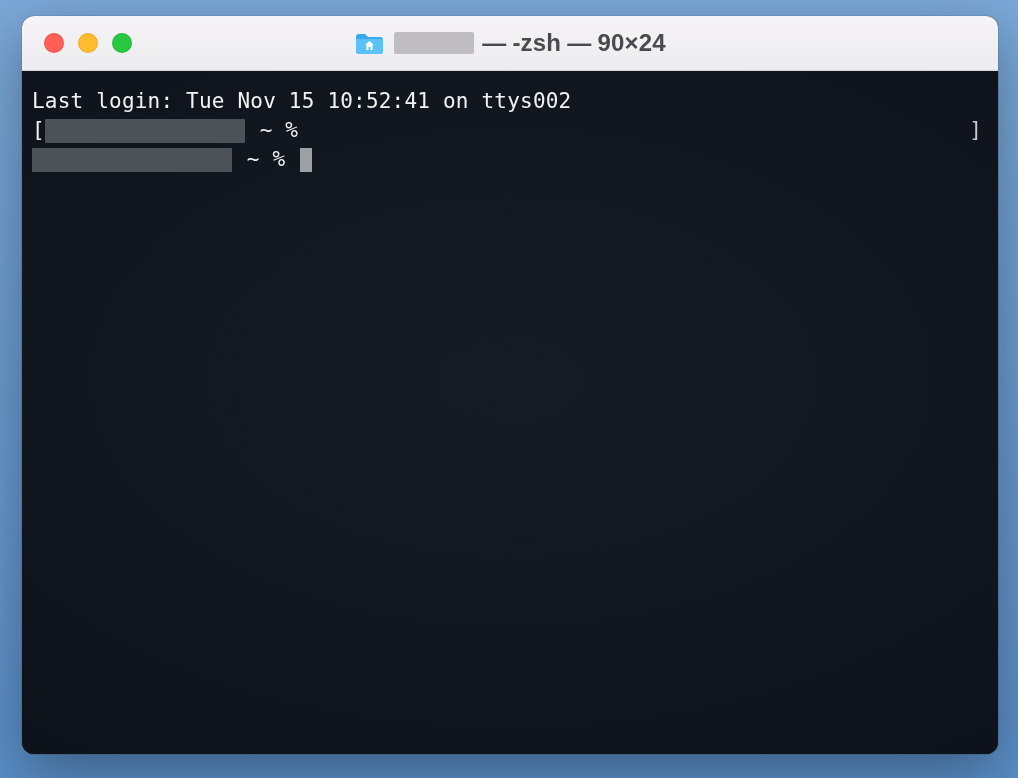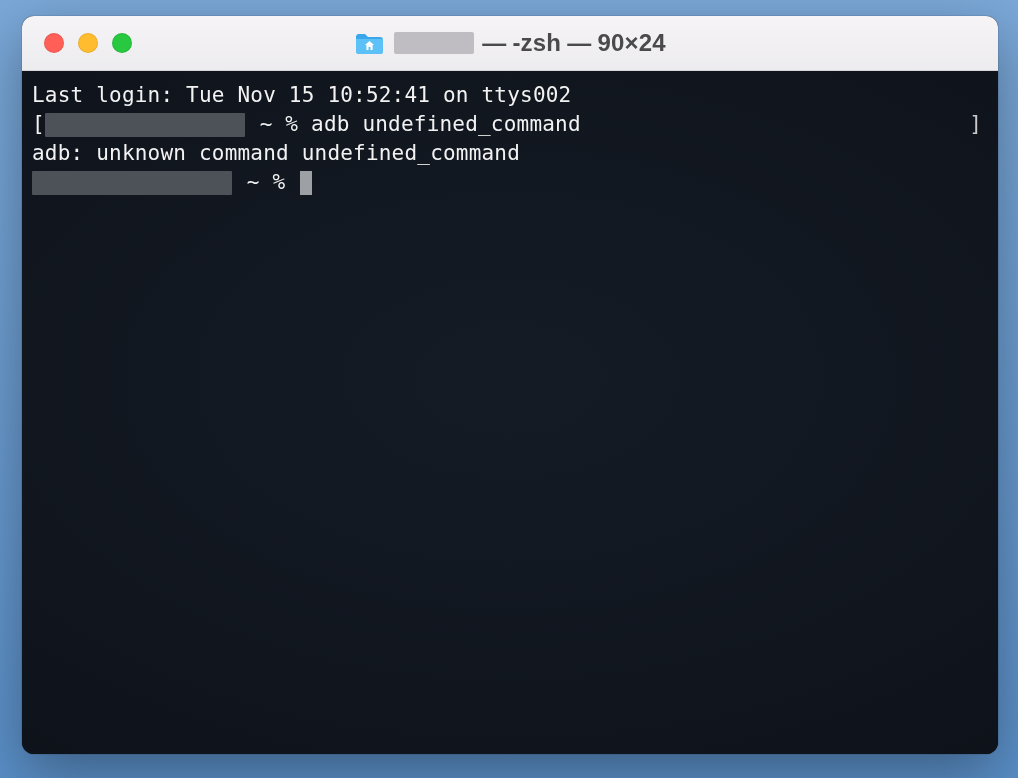--- a/index.html
+++ b/index.html
@@ -87,21 +87,21 @@
   .title-redact {
     width: 80px;
     height: 22px;
     background: #bfbdc2;
     margin: 0 2px;
   }
 
   .terminal-body {
     flex: 1 1 auto;
     background: radial-gradient(ellipse 130% 110% at 50% 45%, #151b25 0%, #0f141c 55%, #090c12 100%);
-    padding: 10px 10px;
+    padding: 16px 10px;
     font-family: "SF Mono", ui-monospace, Menlo, Monaco, Consolas, monospace;
     font-size: 21px;
     line-height: 29px;
     color: #f2f2f2;
     overflow: hidden;
     letter-spacing: 0.2px;
   }
 
   .line {
     white-space: pre;
@@ -168,27 +168,23 @@
   <div class="terminal-body">
 
     <div class="line">
       <span>Last login: Tue Nov 15 10:52:41 on ttys002</span>
     </div>
 
     <div class="line">
       <span>[</span>
       <span class="p-redact"></span>
       <span> ~ % </span>
-      <span>adb undefined_command</span>
       <span class="right-bracket-end">]</span>
     </div>
 
-    <div class="line">
-      <span>adb: unknown command undefined_command</span>
-    </div>
 
     <div class="line">
       <span class="p-redact"></span>
       <span> ~ % </span>
       <span class="cursor-block"></span>
     </div>
 
   </div>
 </div>
 

